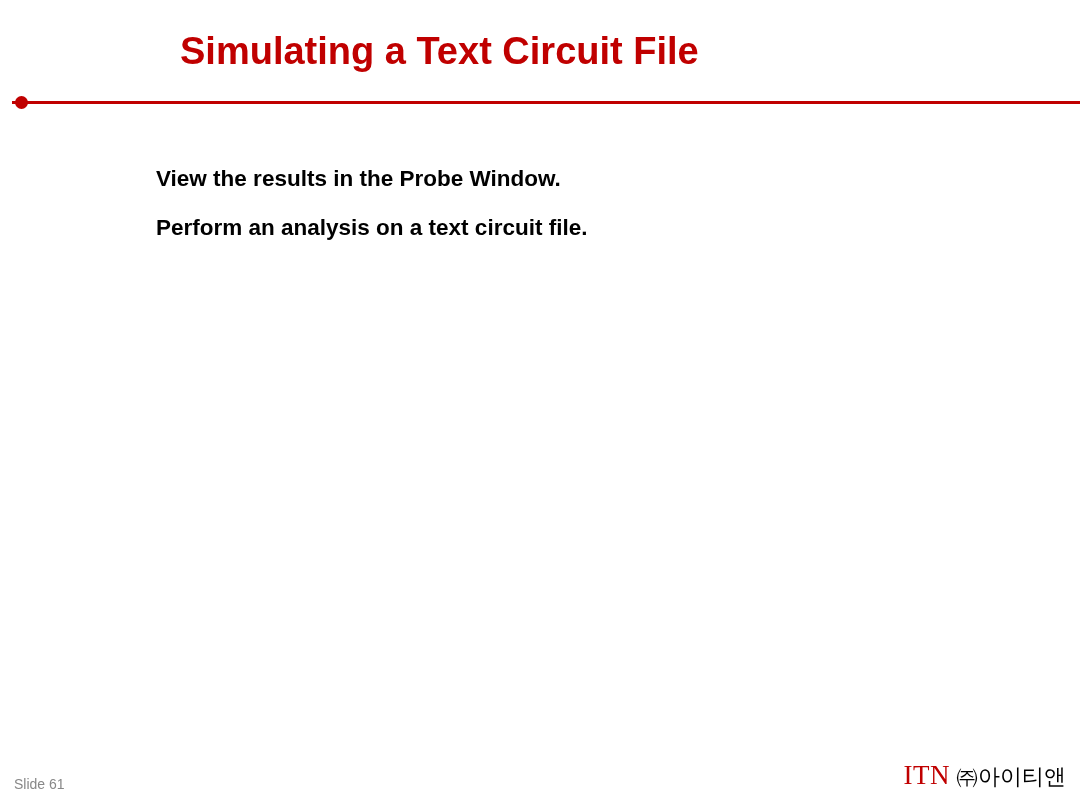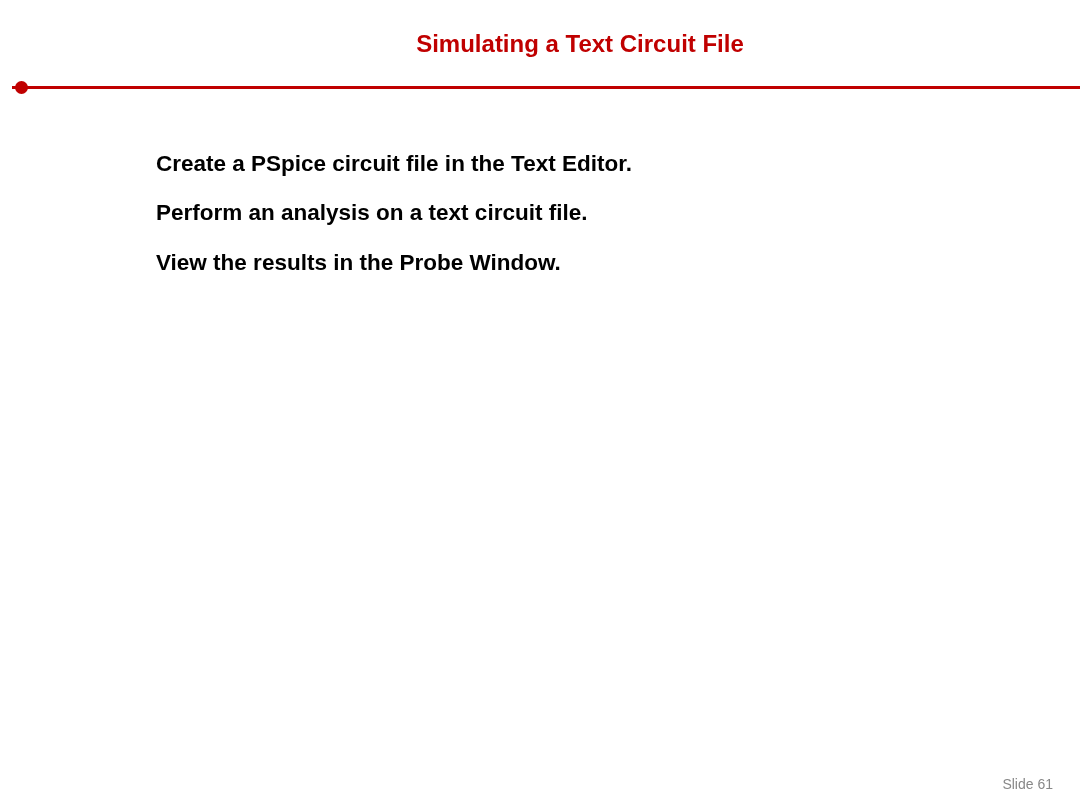--- a/index.html
+++ b/index.html
@@ -10,23 +10,22 @@
     body {
       width: 1080px;
       height: 810px;
       background: #ffffff;
       font-family: Arial, "Helvetica Neue", Helvetica, sans-serif;
       position: relative;
       overflow: hidden;
     }
     .title {
       color: #c00000;
-      font-size: 24px;
+      font-size: 38px;
       font-weight: bold;
-      text-align: center;
       padding-top: 30px;
       padding-left: 180px;
       padding-right: 100px;
     }
     .divider {
       margin-top: 28px;
       margin-left: 12px;
       margin-right: 0;
       position: relative;
     }
@@ -54,25 +53,24 @@
       font-weight: bold;
       line-height: 1.35;
       margin-bottom: 19px;
     }
     .footer {
       position: absolute;
       bottom: 18px;
       left: 0;
       right: 0;
       width: 100%;
-      padding: 0 27px;
+      padding: 0 14px;
       display: flex;
       justify-content: space-between;
       align-items: flex-end;
-      flex-direction: column;
     }
     .slide-number {
       color: #888888;
       font-size: 14px;
       font-weight: normal;
     }
     .company-logo {
       display: flex;
       align-items: baseline;
       gap: 6px;
@@ -95,20 +93,23 @@
 <body>
 
 <div class="title">Simulating a Text Circuit File</div>
 
 <div class="divider">
   <div class="divider-dot"></div>
   <div class="divider-line"></div>
 </div>
 
 <div class="content">
-  <div class="bullet-item">Create a PSpice circuit file in the Text Editor.</div>
+  <div class="bullet-item">View the results in the Probe Window.</div>
   <div class="bullet-item">Perform an analysis on a text circuit file.</div>
-  <div class="bullet-item">View the results in the Probe Window.</div>
 </div>
 
 <div class="footer">
   <div class="slide-number">Slide 61</div>
+  <div class="company-logo">
+    <span class="logo-itn">ITN</span>
+    <span class="logo-korean">㈜아이티앤</span>
+  </div>
 </div>
 
 </body></html>

